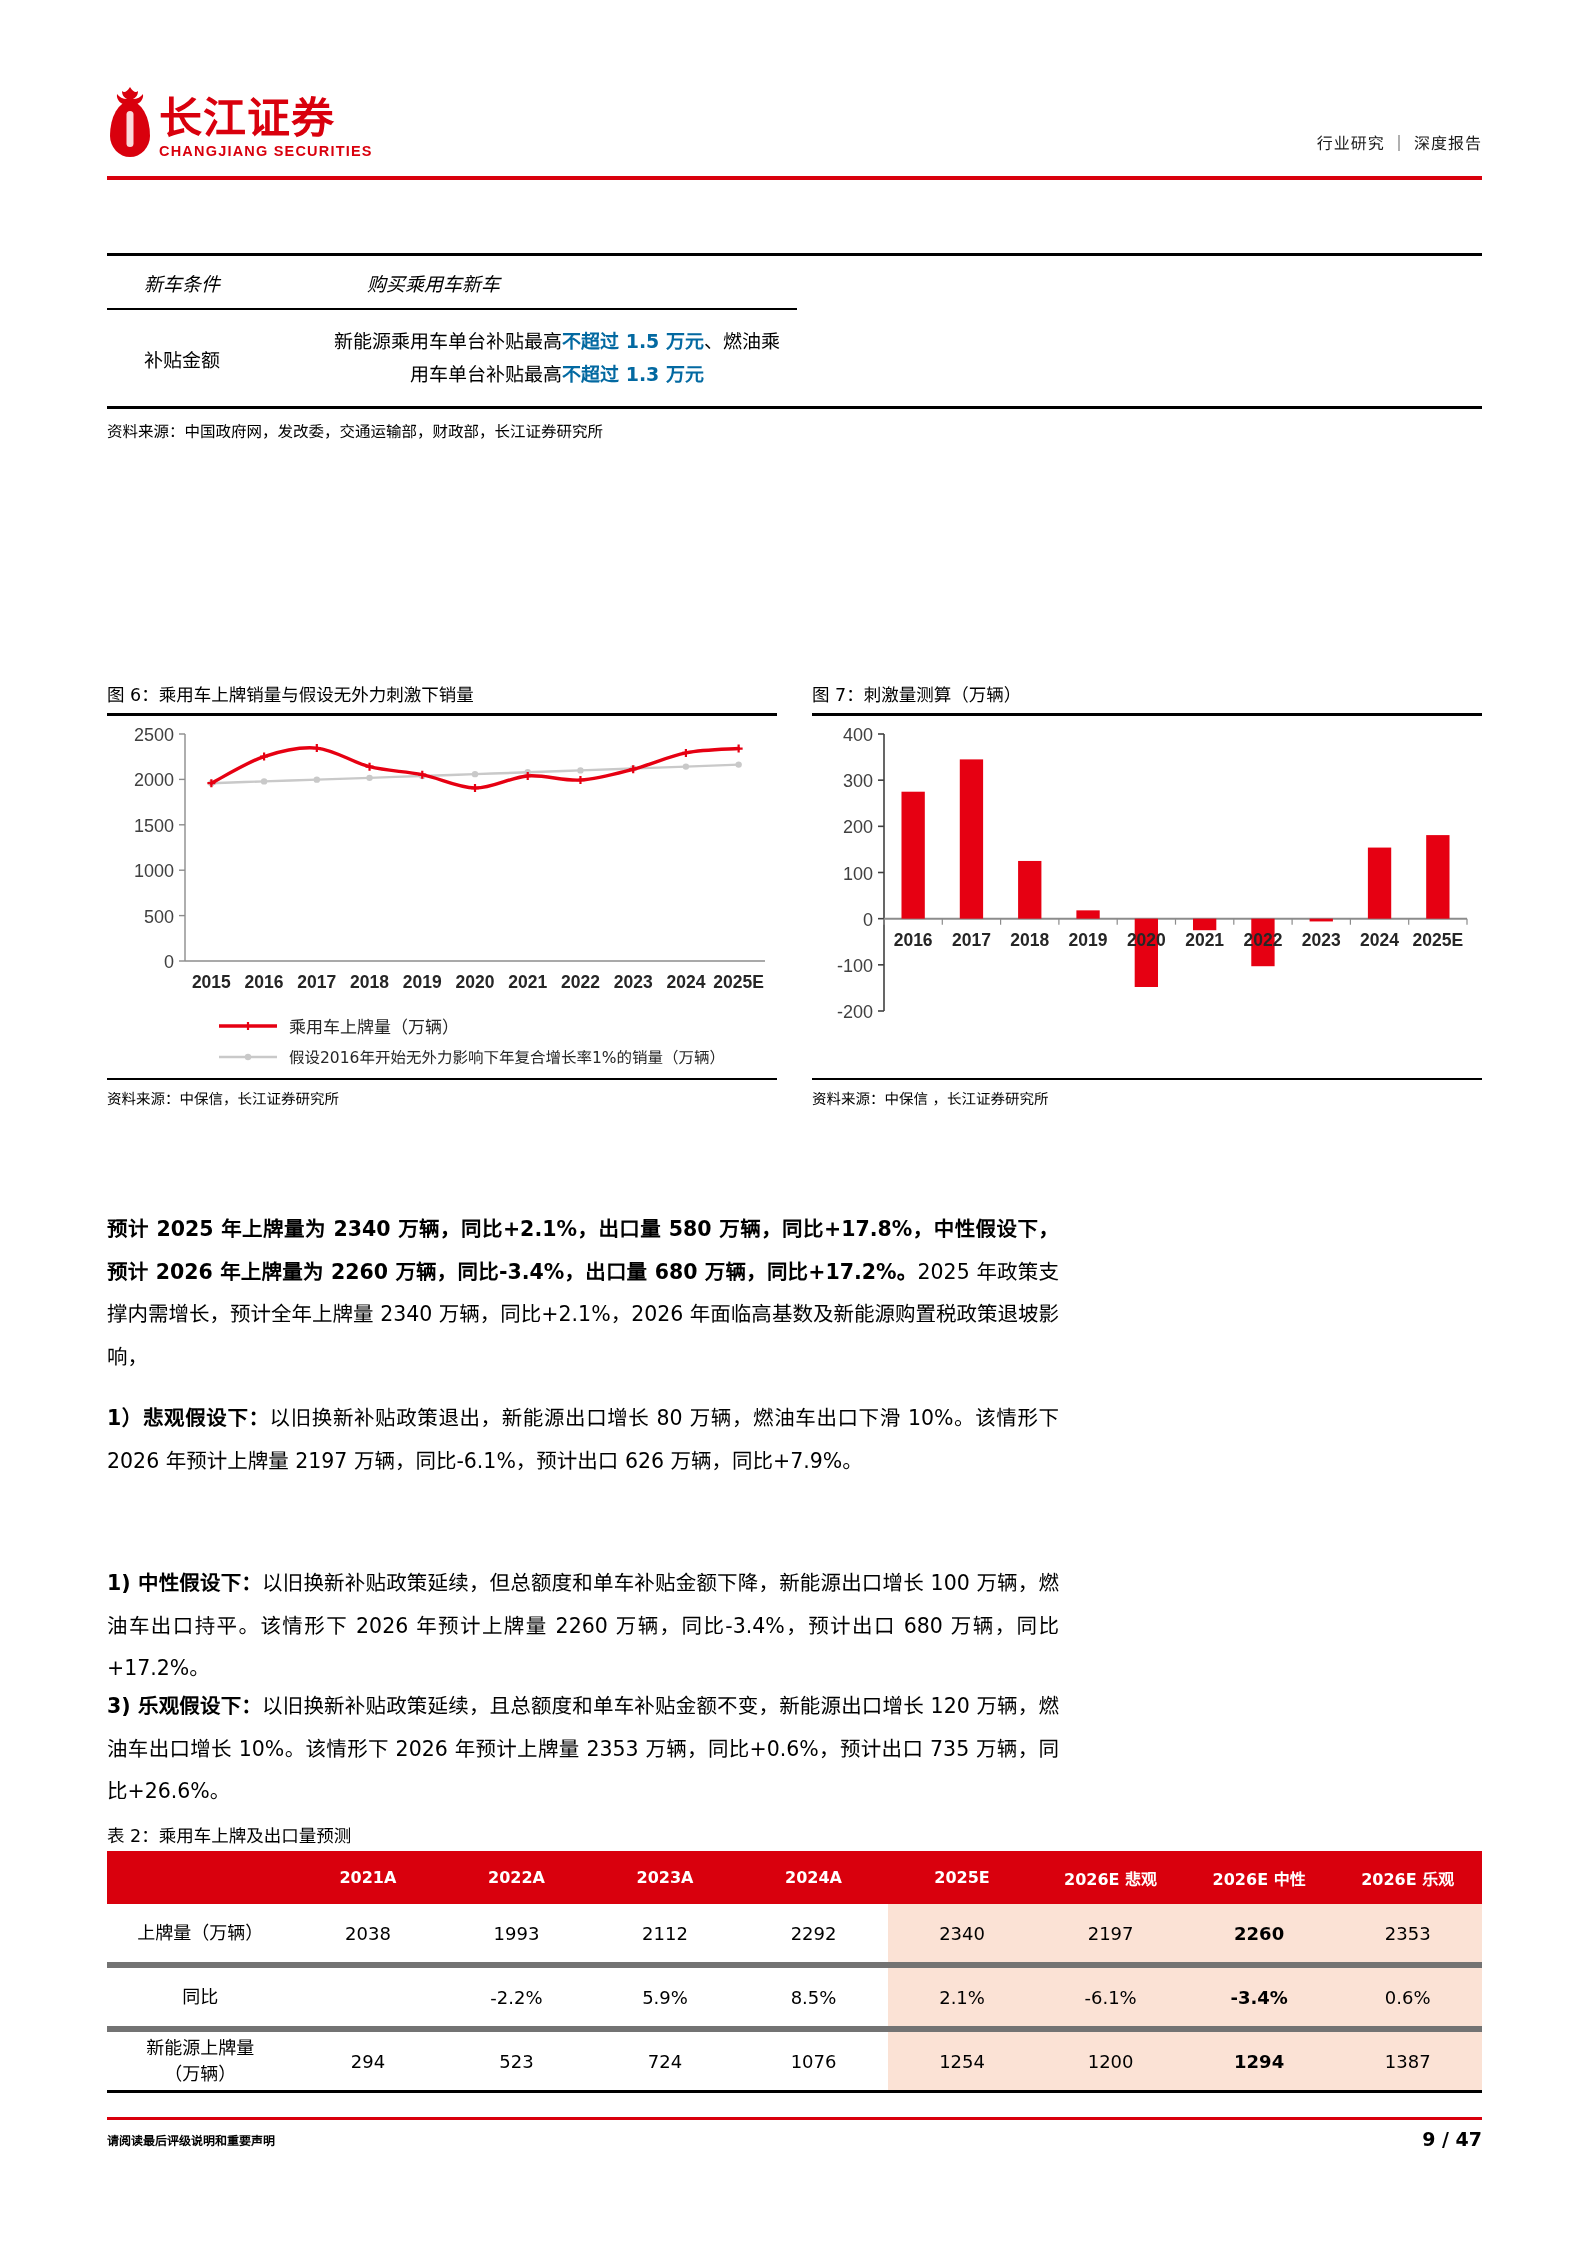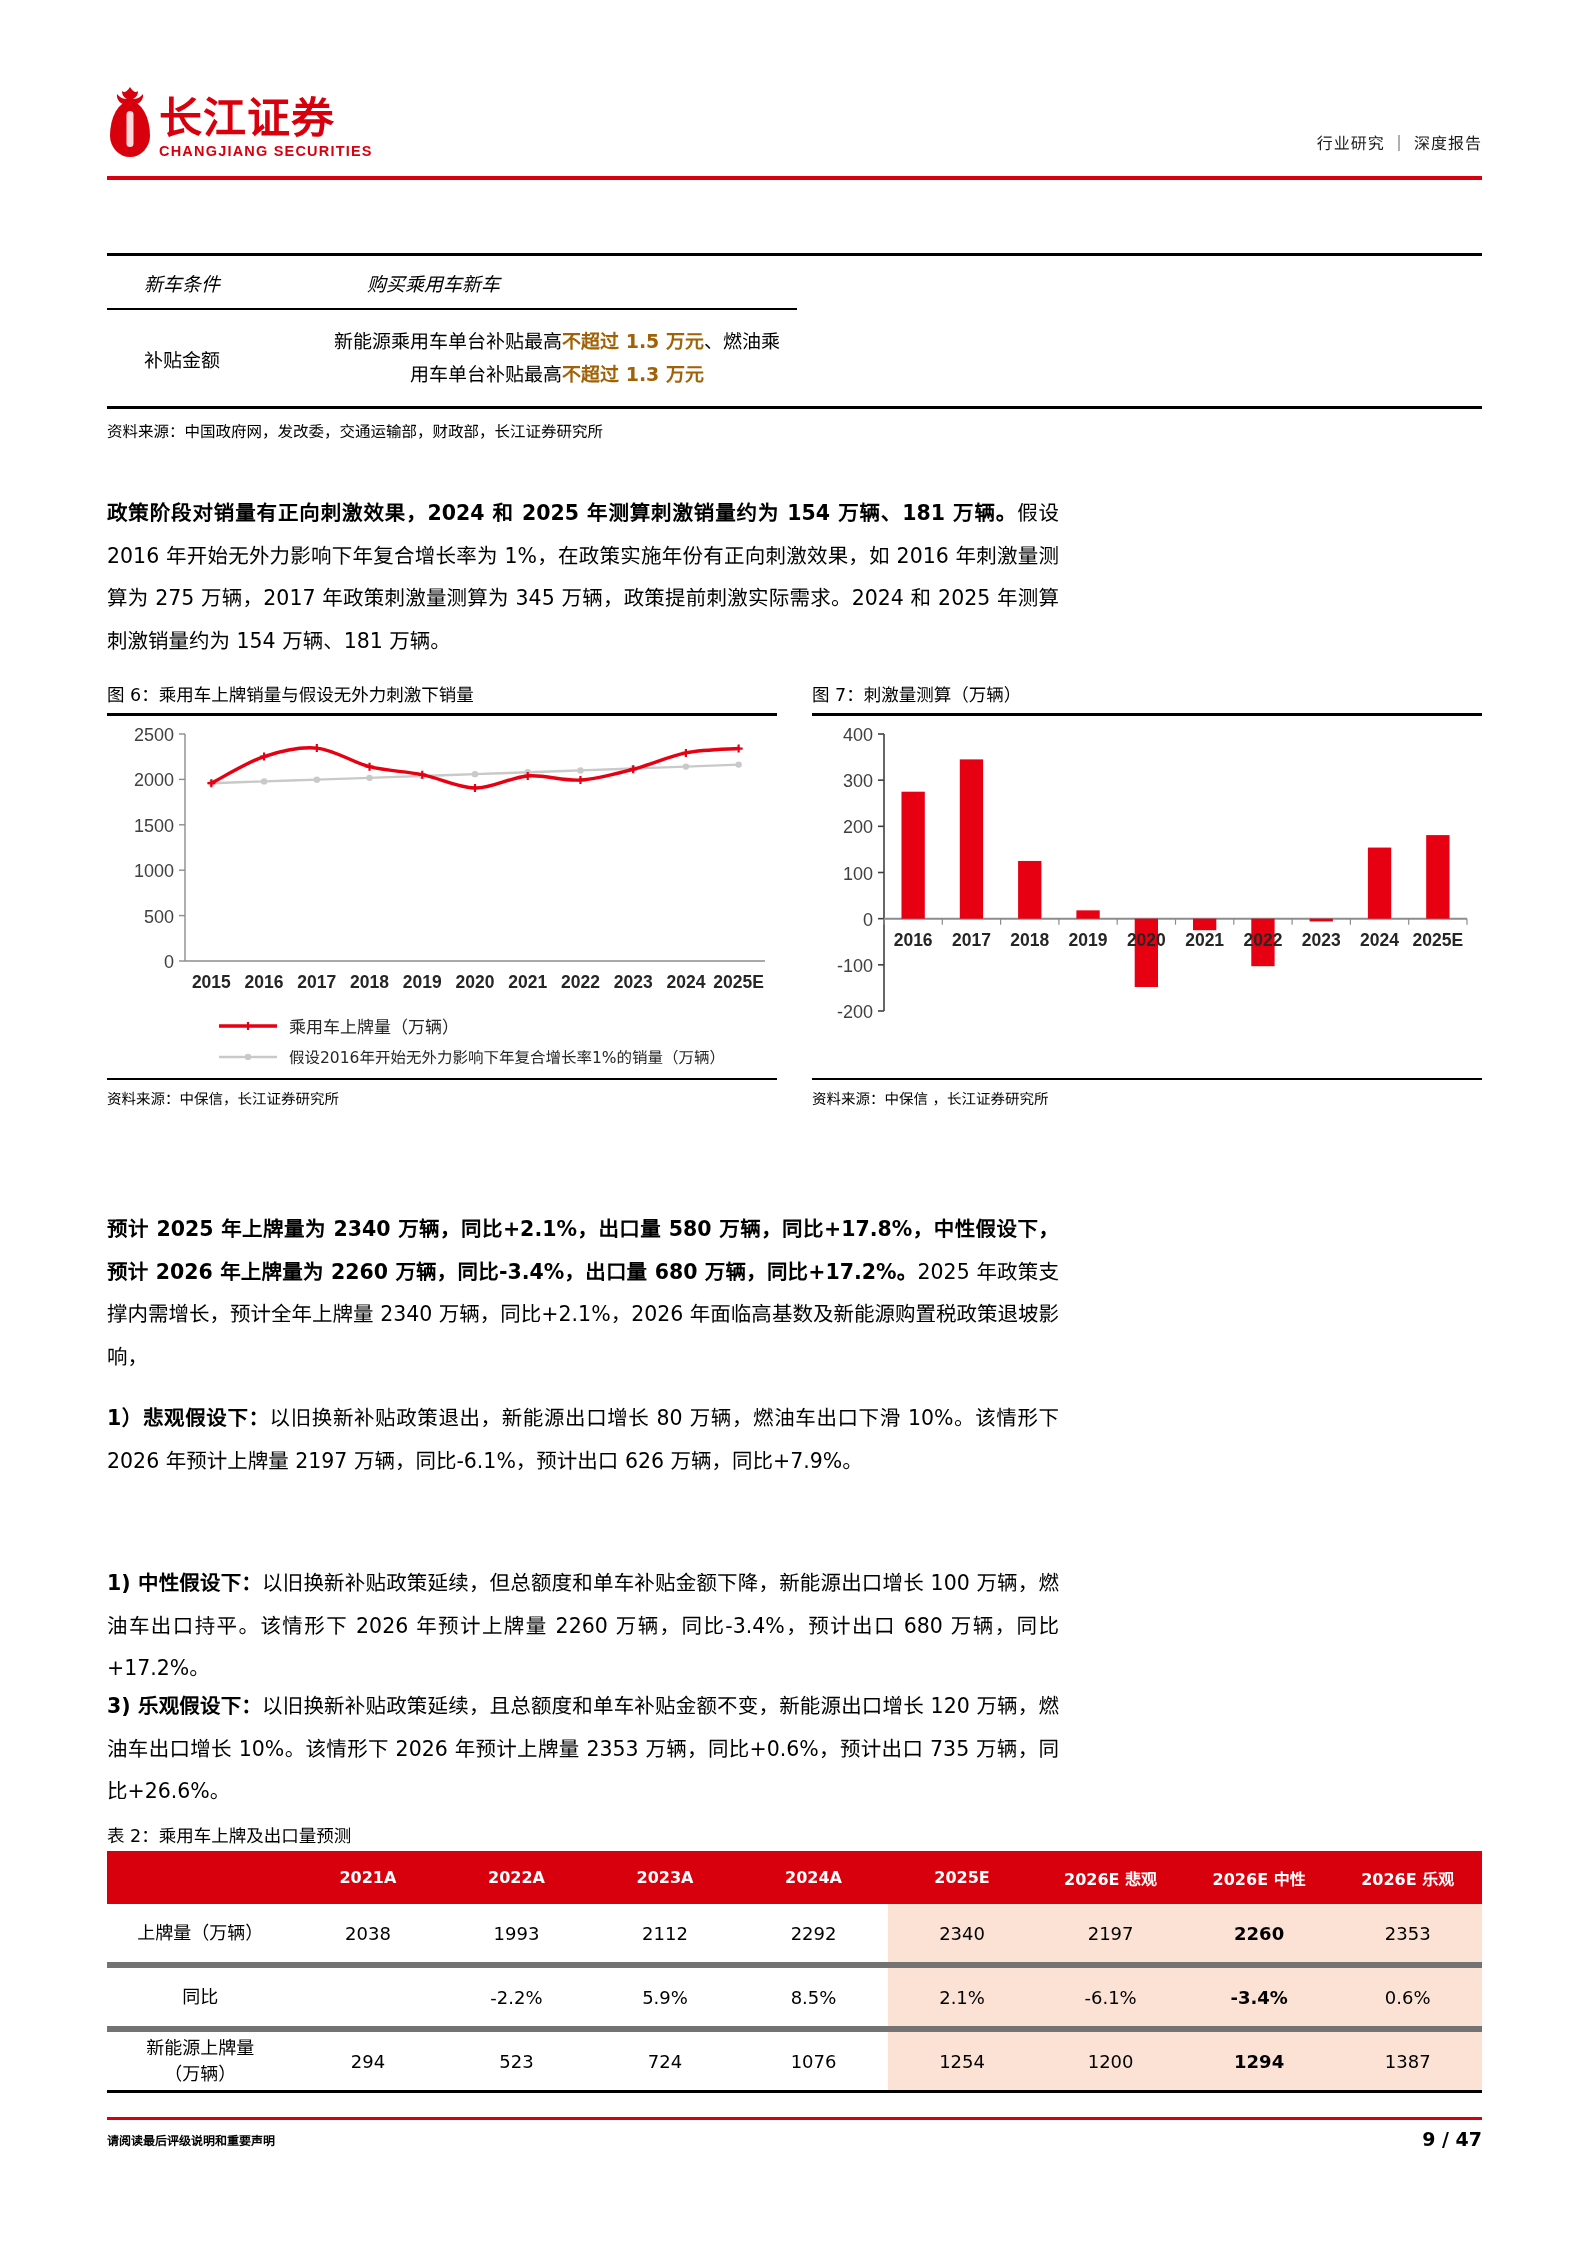--- a/index.html
+++ b/index.html
@@ -155,21 +155,21 @@
     align-items: center;
     min-height: 96px;
   }
   .tt-val-block {
     width: 600px;
     flex: 0 0 600px;
     text-align: center;
     font-size: 19px;
     line-height: 1.75;
   }
-  .red-bold { color: #a16207; font-weight: bold; }
+  .red-bold { color: #0369a1; font-weight: bold; }
   .src-note {
     font-size: 15.5px;
     color: #000000;
     margin-top: 10px;
   }
 
   
   .para {
     position: absolute;
     left: 107px;
@@ -320,23 +320,20 @@
       <div class="tt-label">补贴金额</div>
       <div class="tt-val-block">
         <div><span>新能源乘用车单台补贴最高</span><span class="red-bold">不超过 1.5 万元</span><span>、燃油乘</span></div>
         <div><span>用车单台补贴最高</span><span class="red-bold">不超过 1.3 万元</span></div>
       </div>
     </div>
     <div class="tt-line-bot"></div>
     <div class="src-note">资料来源：中国政府网，发改委，交通运输部，财政部，长江证券研究所</div>
   </div>
 
-  <div class="para" style="top:492px;">
-    <b>政策阶段对销量有正向刺激效果，2024 和 2025 年测算刺激销量约为 154 万辆、181 万辆。</b><span>假设 2016 年开始无外力影响下年复合增长率为 1%，在政策实施年份有正向刺激效果，如 2016 年刺激量测算为 275 万辆，2017 年政策刺激量测算为 345 万辆，政策提前刺激实际需求。2024 和 2025 年测算刺激销量约为 154 万辆、181 万辆。</span>
-  </div>
 
   <div class="chart-panel left">
     <div class="chart-title">图 6：乘用车上牌销量与假设无外力刺激下销量</div>
     <div class="chart-rule"></div>
     <div class="chart-body">
       <svg id="chart6-svg" width="670" height="362" viewBox="0 0 670 362">
           <line x1="78" y1="18" x2="78" y2="245" stroke="#8c8c8c" stroke-width="1.4"></line>
           <line x1="78" y1="245" x2="658" y2="245" stroke="#8c8c8c" stroke-width="1.4"></line>
           <line x1="72" y1="245" x2="78" y2="245" stroke="#8c8c8c" stroke-width="1.4"></line>
           <text x="67" y="252" text-anchor="end" font-family="Liberation Sans, sans-serif" font-size="18" fill="#404040">0</text>

